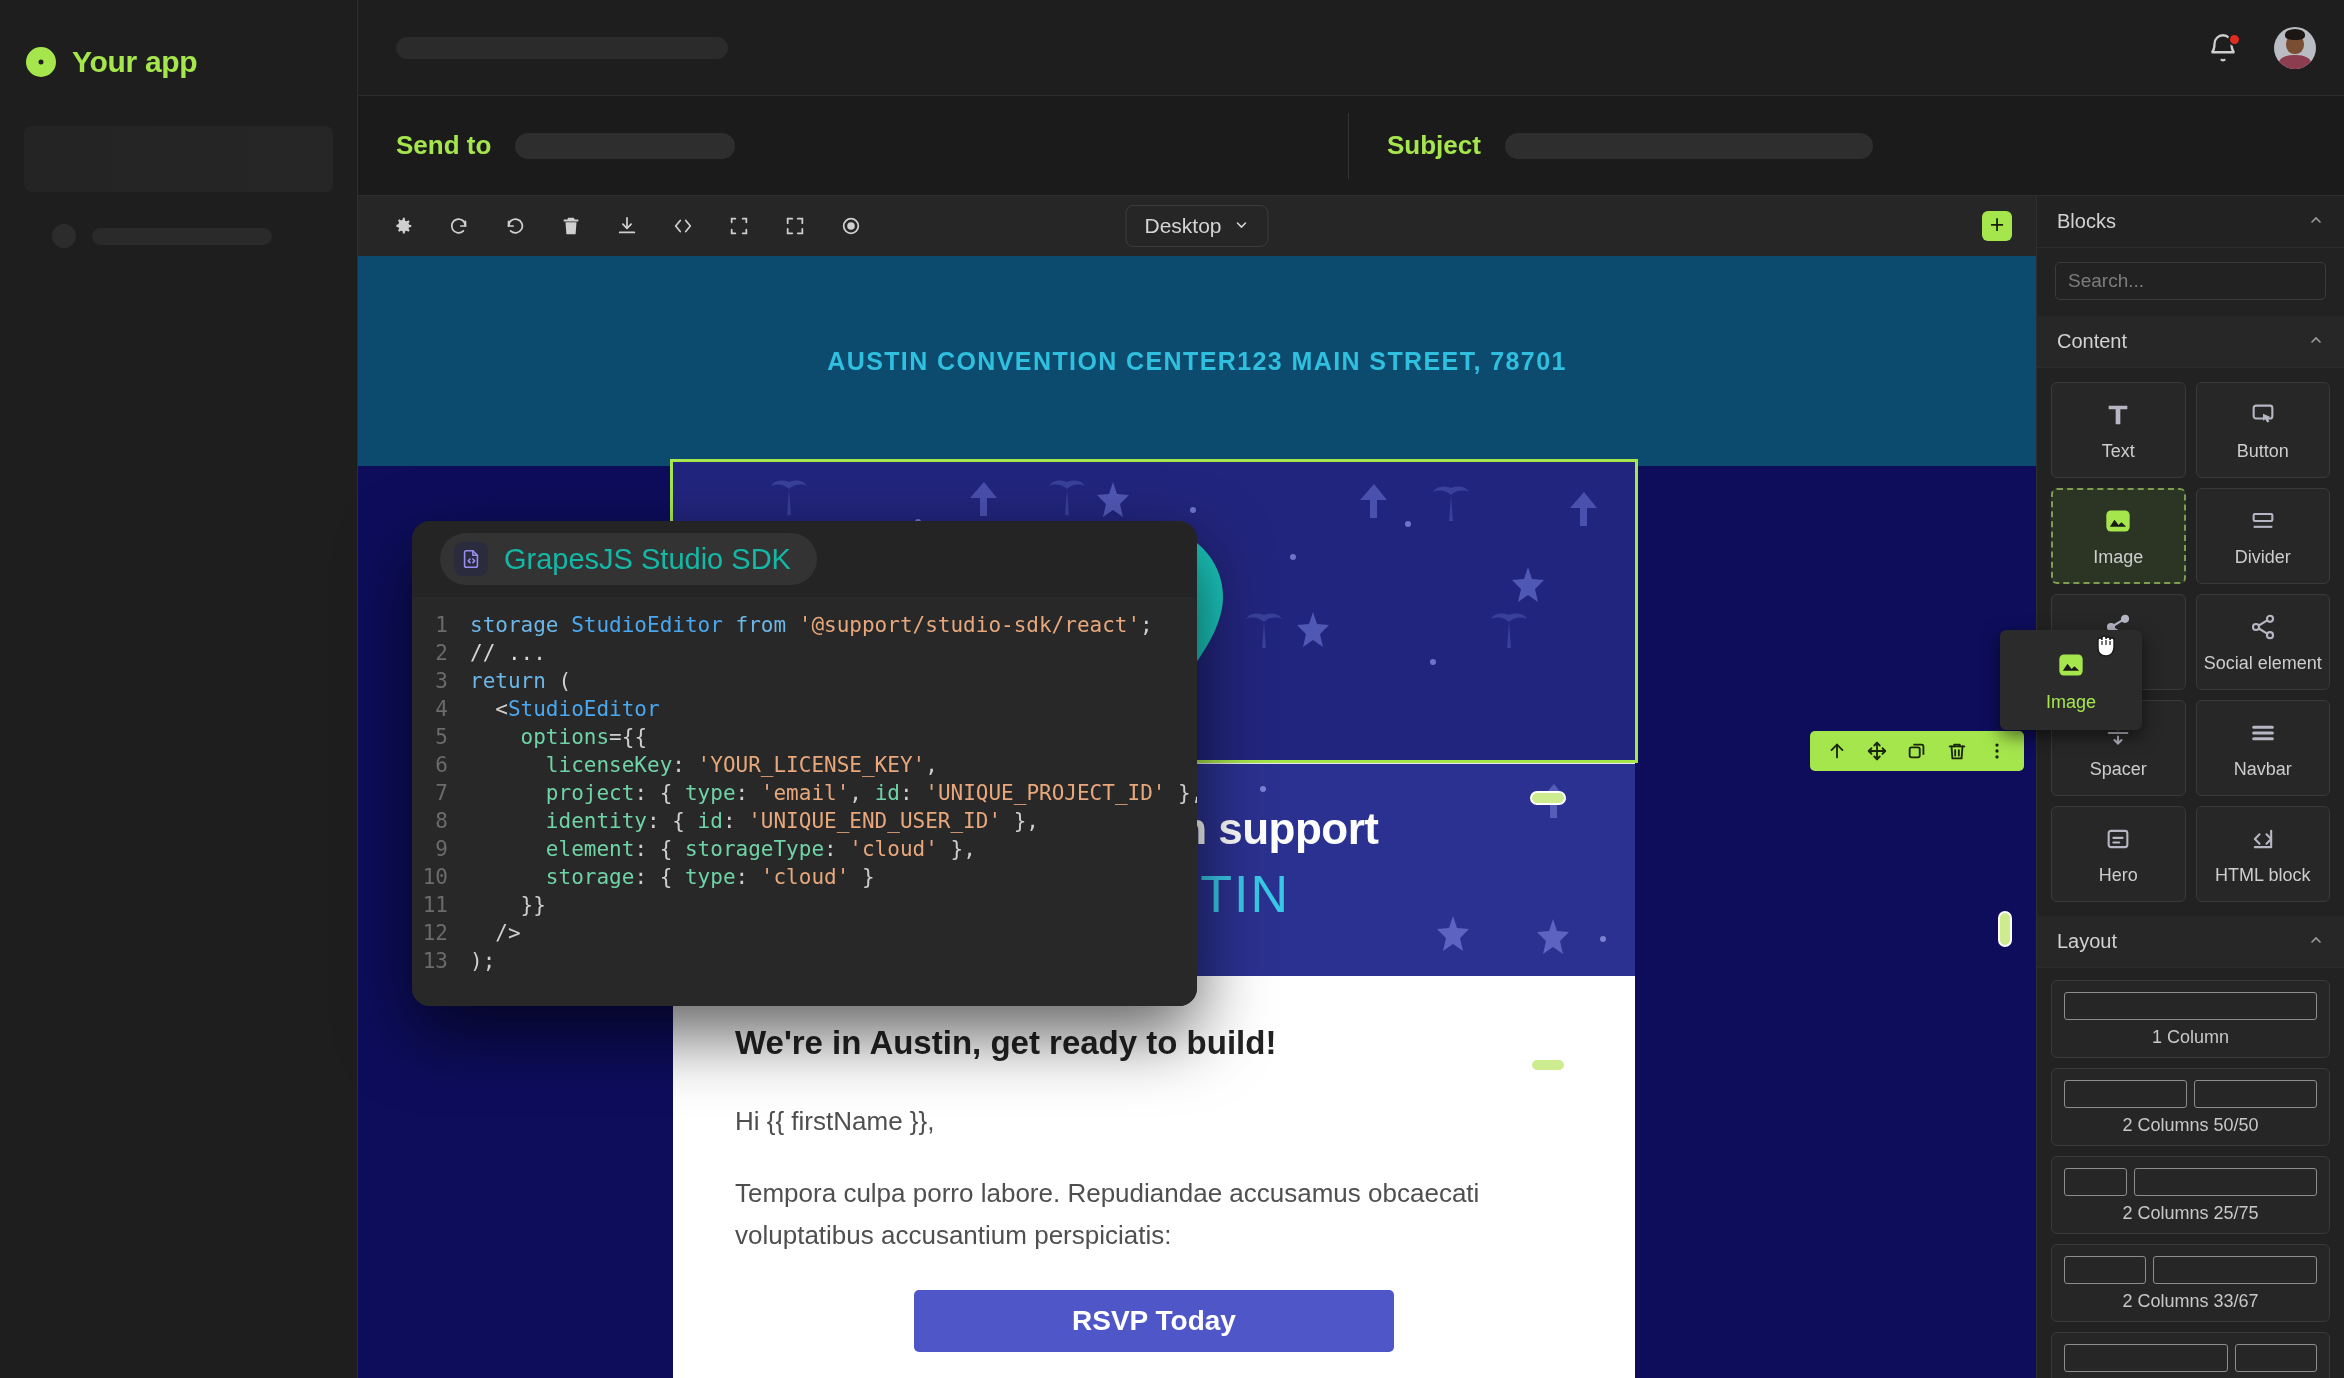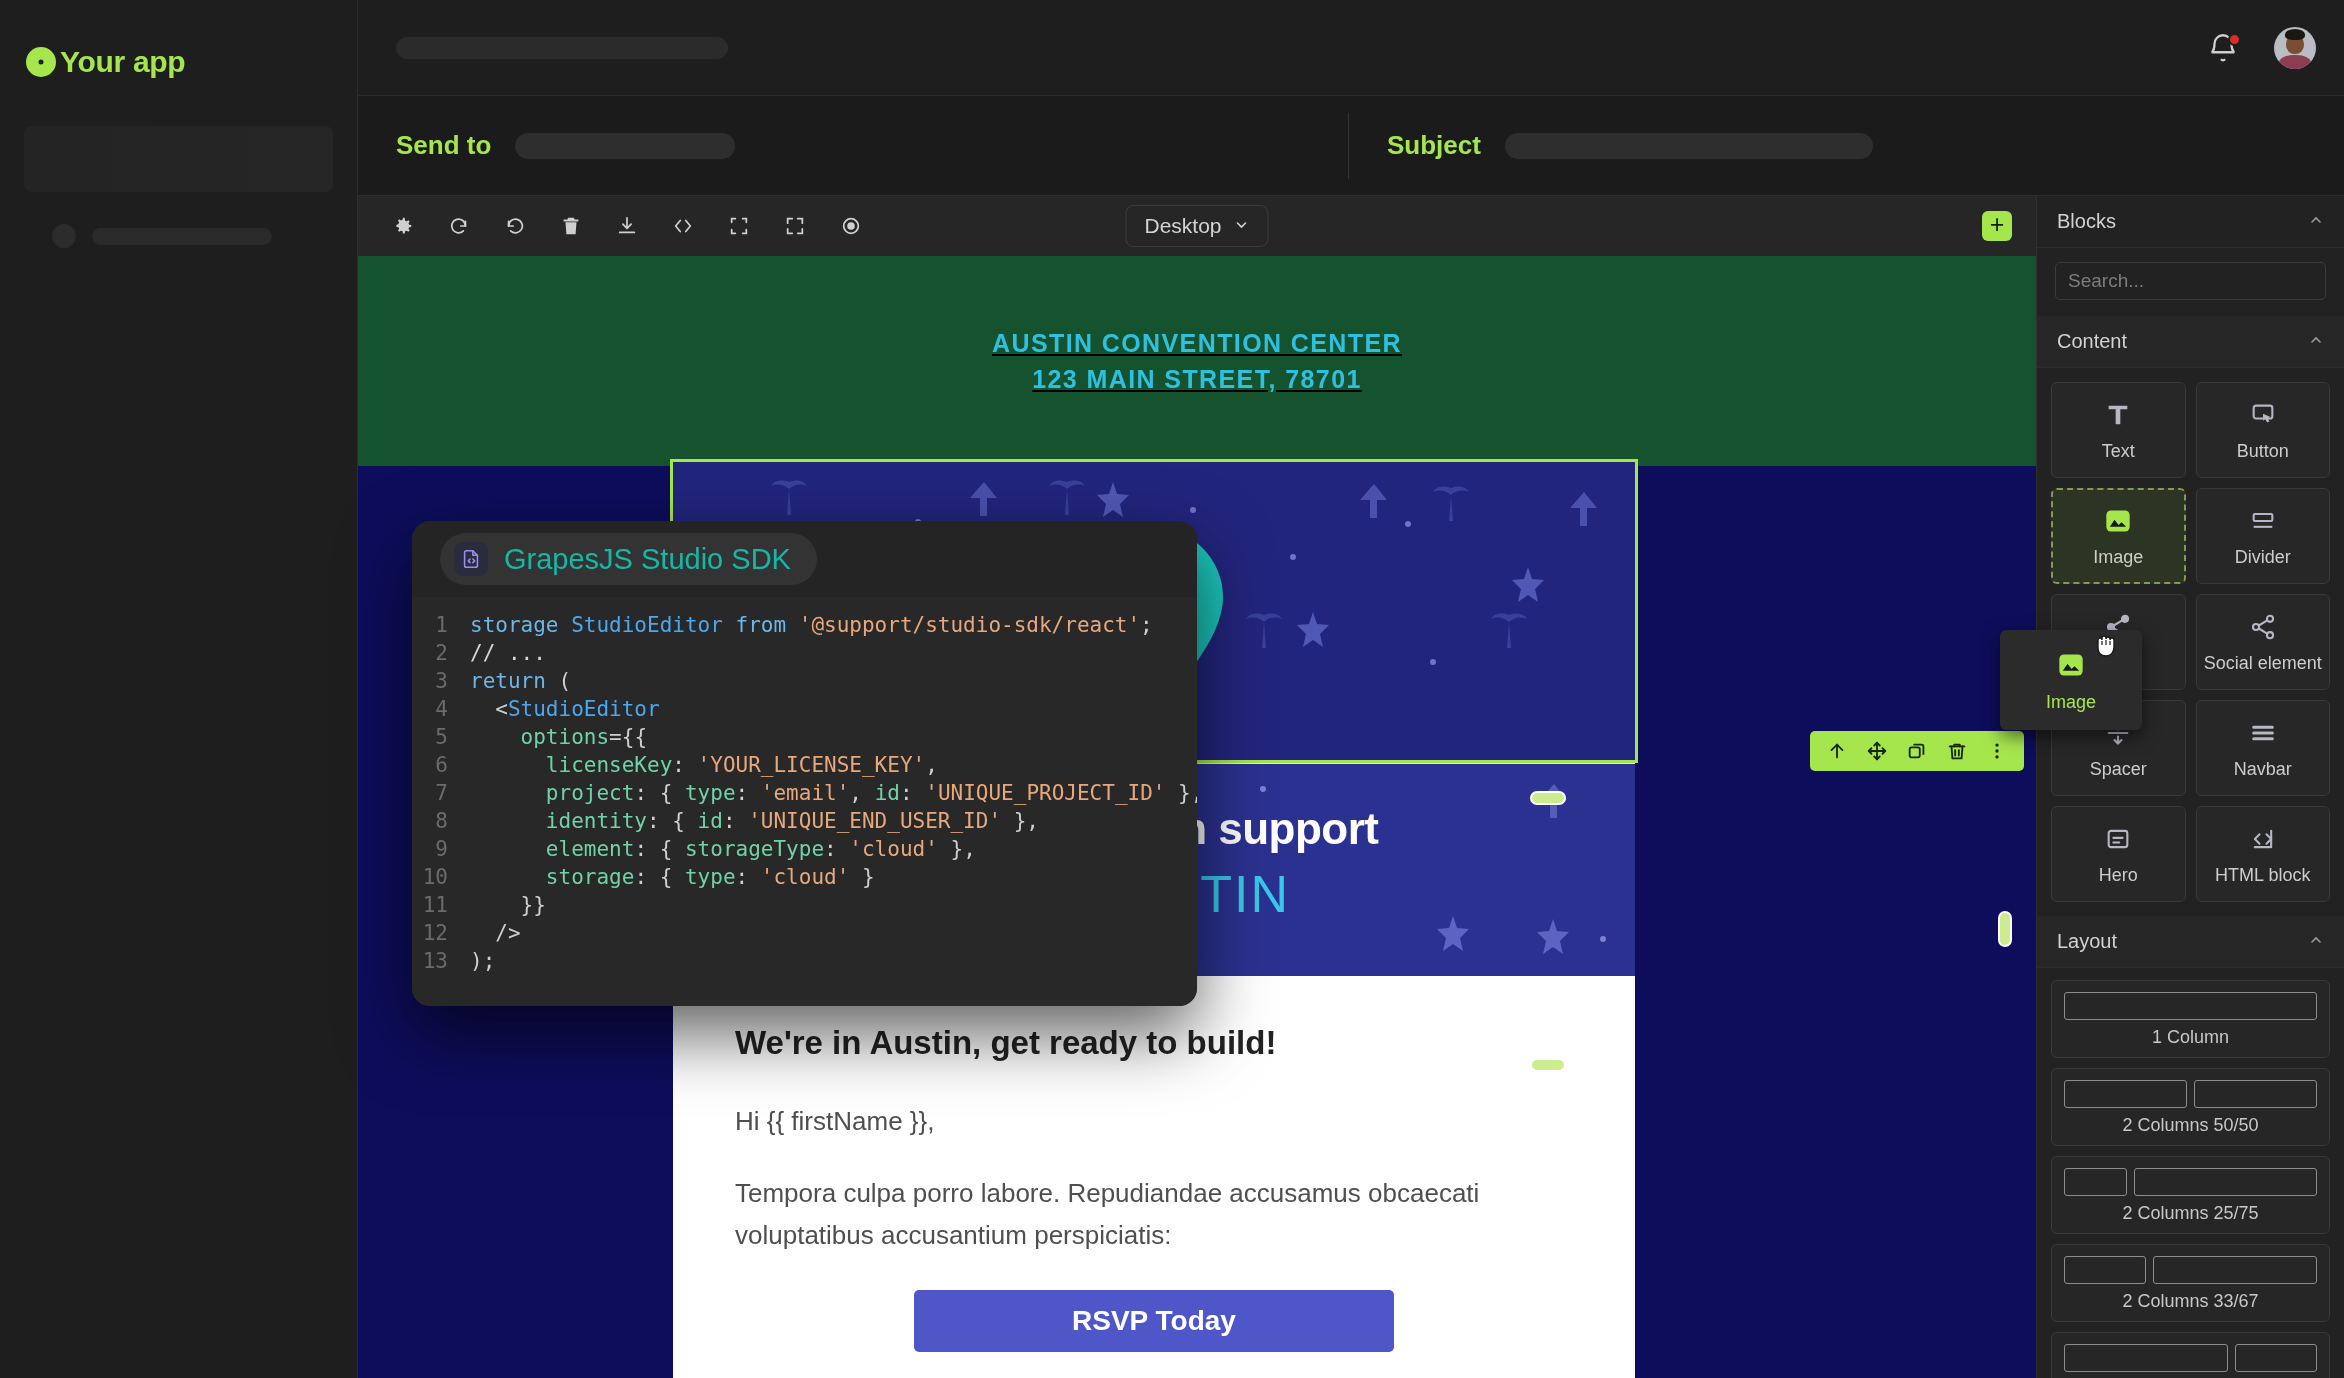--- a/index.html
+++ b/index.html
@@ -11,21 +11,21 @@
   }
   .app { position: relative; width: 2344px; height: 1378px; display: flex; }
 
   
   .sidebar {
     width: 358px; height: 100%;
     background: #1e1e1e;
     border-right: 1px solid #2e2e2e;
     position: relative; flex: 0 0 358px;
   }
-  .brand { display: flex; align-items: center; gap: 2px; padding: 28px 0 0 24px; height: 96px; }
+  .brand { display: flex; align-items: center; gap: 14px; padding: 28px 0 0 24px; height: 96px; }
   .brand-logo { width: 34px; height: 34px; flex: 0 0 34px; }
   .brand-name { color: #a6e64d; font-size: 30px; font-weight: bold; letter-spacing: -0.3px; }
   .sk-card { margin: 30px 24px 0 24px; height: 66px; border-radius: 8px;
     background: linear-gradient(90deg,#242424,#262626); }
   .sk-row { display: flex; align-items: center; gap: 16px; margin: 32px 0 0 52px; }
   .sk-dot { width: 24px; height: 24px; border-radius: 50%; background: #2c2c2c; }
   .sk-bar { width: 180px; height: 17px; border-radius: 9px; background: #2a2a2a; }
 
   
   .main { flex: 1 1 auto; display: flex; flex-direction: column; min-width: 0; background: #1b1b1b; }
@@ -82,22 +82,22 @@
   .add-btn {
     position: absolute; right: 24px; width: 30px; height: 30px; border-radius: 6px;
     background: #a6e64d; color: #14210a; font-size: 25px; line-height: 27px;
     text-align: center; font-weight: 500; cursor: pointer;
   }
 
   .canvas-scroll { flex: 1 1 auto; position: relative; overflow: hidden; background: #1b1b1b; }
   .page { position: absolute; left: 0; top: 0; right: 0; bottom: 0; background: #0d0d5c; }
   .email-body { position: absolute; left: 315px; width: 962px; top: 0; bottom: 0; background: #e9e9e9; }
 
-  .head-band { position: absolute; left: 0; right: 0; top: 0; height: 210px; background: #14532d;
-    display: flex; flex-direction: column; align-items: center; justify-content: center; text-decoration: underline; }
+  .head-band { position: absolute; left: 0; right: 0; top: 0; height: 210px; background: #0c4a6e;
+    display: flex; flex-direction: row; align-items: center; justify-content: center; }
   .head-line { color: #2fc0e0; font-size: 25px; font-weight: bold; letter-spacing: 1.4px; line-height: 1.45; }
 
   
   .img-block { position: absolute; left: 315px; width: 962px; top: 206px; height: 298px;
     background: #22257d; outline: 3px solid #a6e64d; overflow: hidden; }
   .hero-band { position: absolute; left: 315px; width: 962px; top: 508px; height: 212px; background: #2b3190; overflow: hidden; }
   .hero-t1 { position: absolute; left: 0; right: 0; top: 40px; text-align: center;
     color: #ffffff; font-size: 44px; font-weight: bold; letter-spacing: -0.5px; }
   .hero-t2 { position: absolute; left: 0; right: 0; top: 100px; text-align: center;
     color: #39c8e8; font-size: 52px; font-weight: 300; letter-spacing: 2px; }

